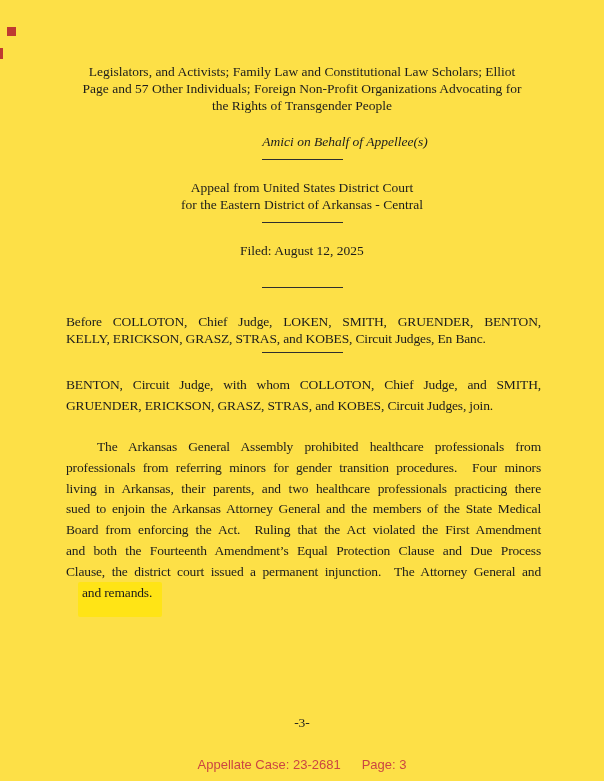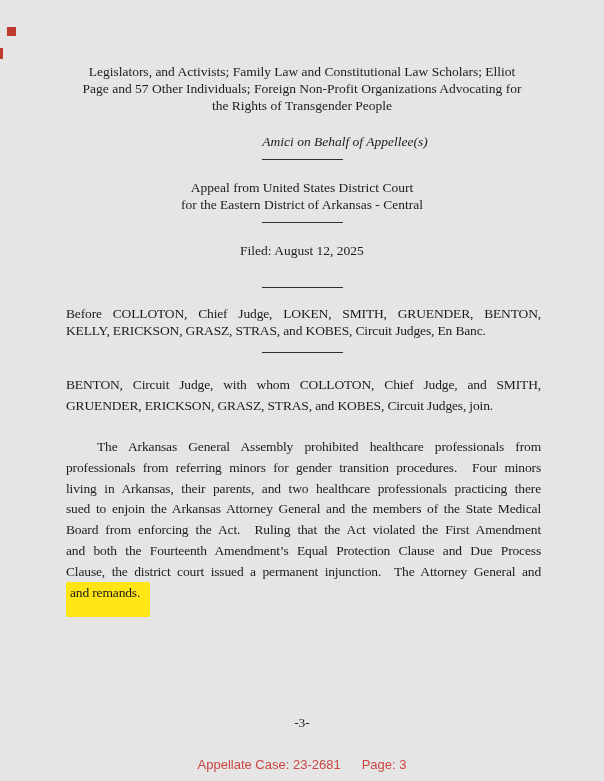--- a/index.html
+++ b/index.html
@@ -4,42 +4,42 @@
 <style>
   html, body {
     margin: 0;
     padding: 0;
     background: #ffffff;
   }
   .doc-page {
     position: relative;
     width: 604px;
     height: 781px;
-    background: #e5e5e5;
+    background: #fde047;
     font-family: "Liberation Serif", "DejaVu Serif", serif;
     color: var(--ink, #1c1c1c);
     overflow: hidden;
   }
   
   .block { position: absolute; }
   .centered { text-align: center; }
   .cap-block {
     left: 42px;
     width: 520px;
     font-size: 13.5px;
     line-height: 17px;
   }
   .justified {
     left: 66px;
     width: 475px;
     font-size: 13.5px;
     letter-spacing: -0.15px;
     text-align: justify;
   }
-  .single-sp { line-height: 17.4px; }
+  .single-sp { line-height: 17.4px; margin-top: 8px; }
   .double-sp { line-height: 20.8px; }
 
   
   .justified .line { height: var(--lh); text-align: justify; white-space: pre-wrap; }
   .justified.single-sp .line { --lh: 17.4px; }
   .justified.double-sp .line { --lh: 20.8px; }
   .justified .line::after { content: ""; display: inline-block; width: 100%; height: 0; }
   .justified .line.last { text-align: left; }
   .justified .line.last::after { content: none; }
   .line.indent { text-indent: 31px; }
@@ -60,20 +60,21 @@
   
   mark {
     background: var(--hl, #ffe416);
     color: inherit;
     padding: 4px 3px 7px 2px;
     border-radius: 1px;
   }
   .body-par .line.last mark {
     padding: 3px 10px 17px 4px;
     border-radius: 2px;
+    margin-left: 12px;
   }
 
   
   .page-number {
     position: absolute;
     top: 715px;
     left: 0;
     width: 604px;
     text-align: center;
     font-size: 13.5px;

